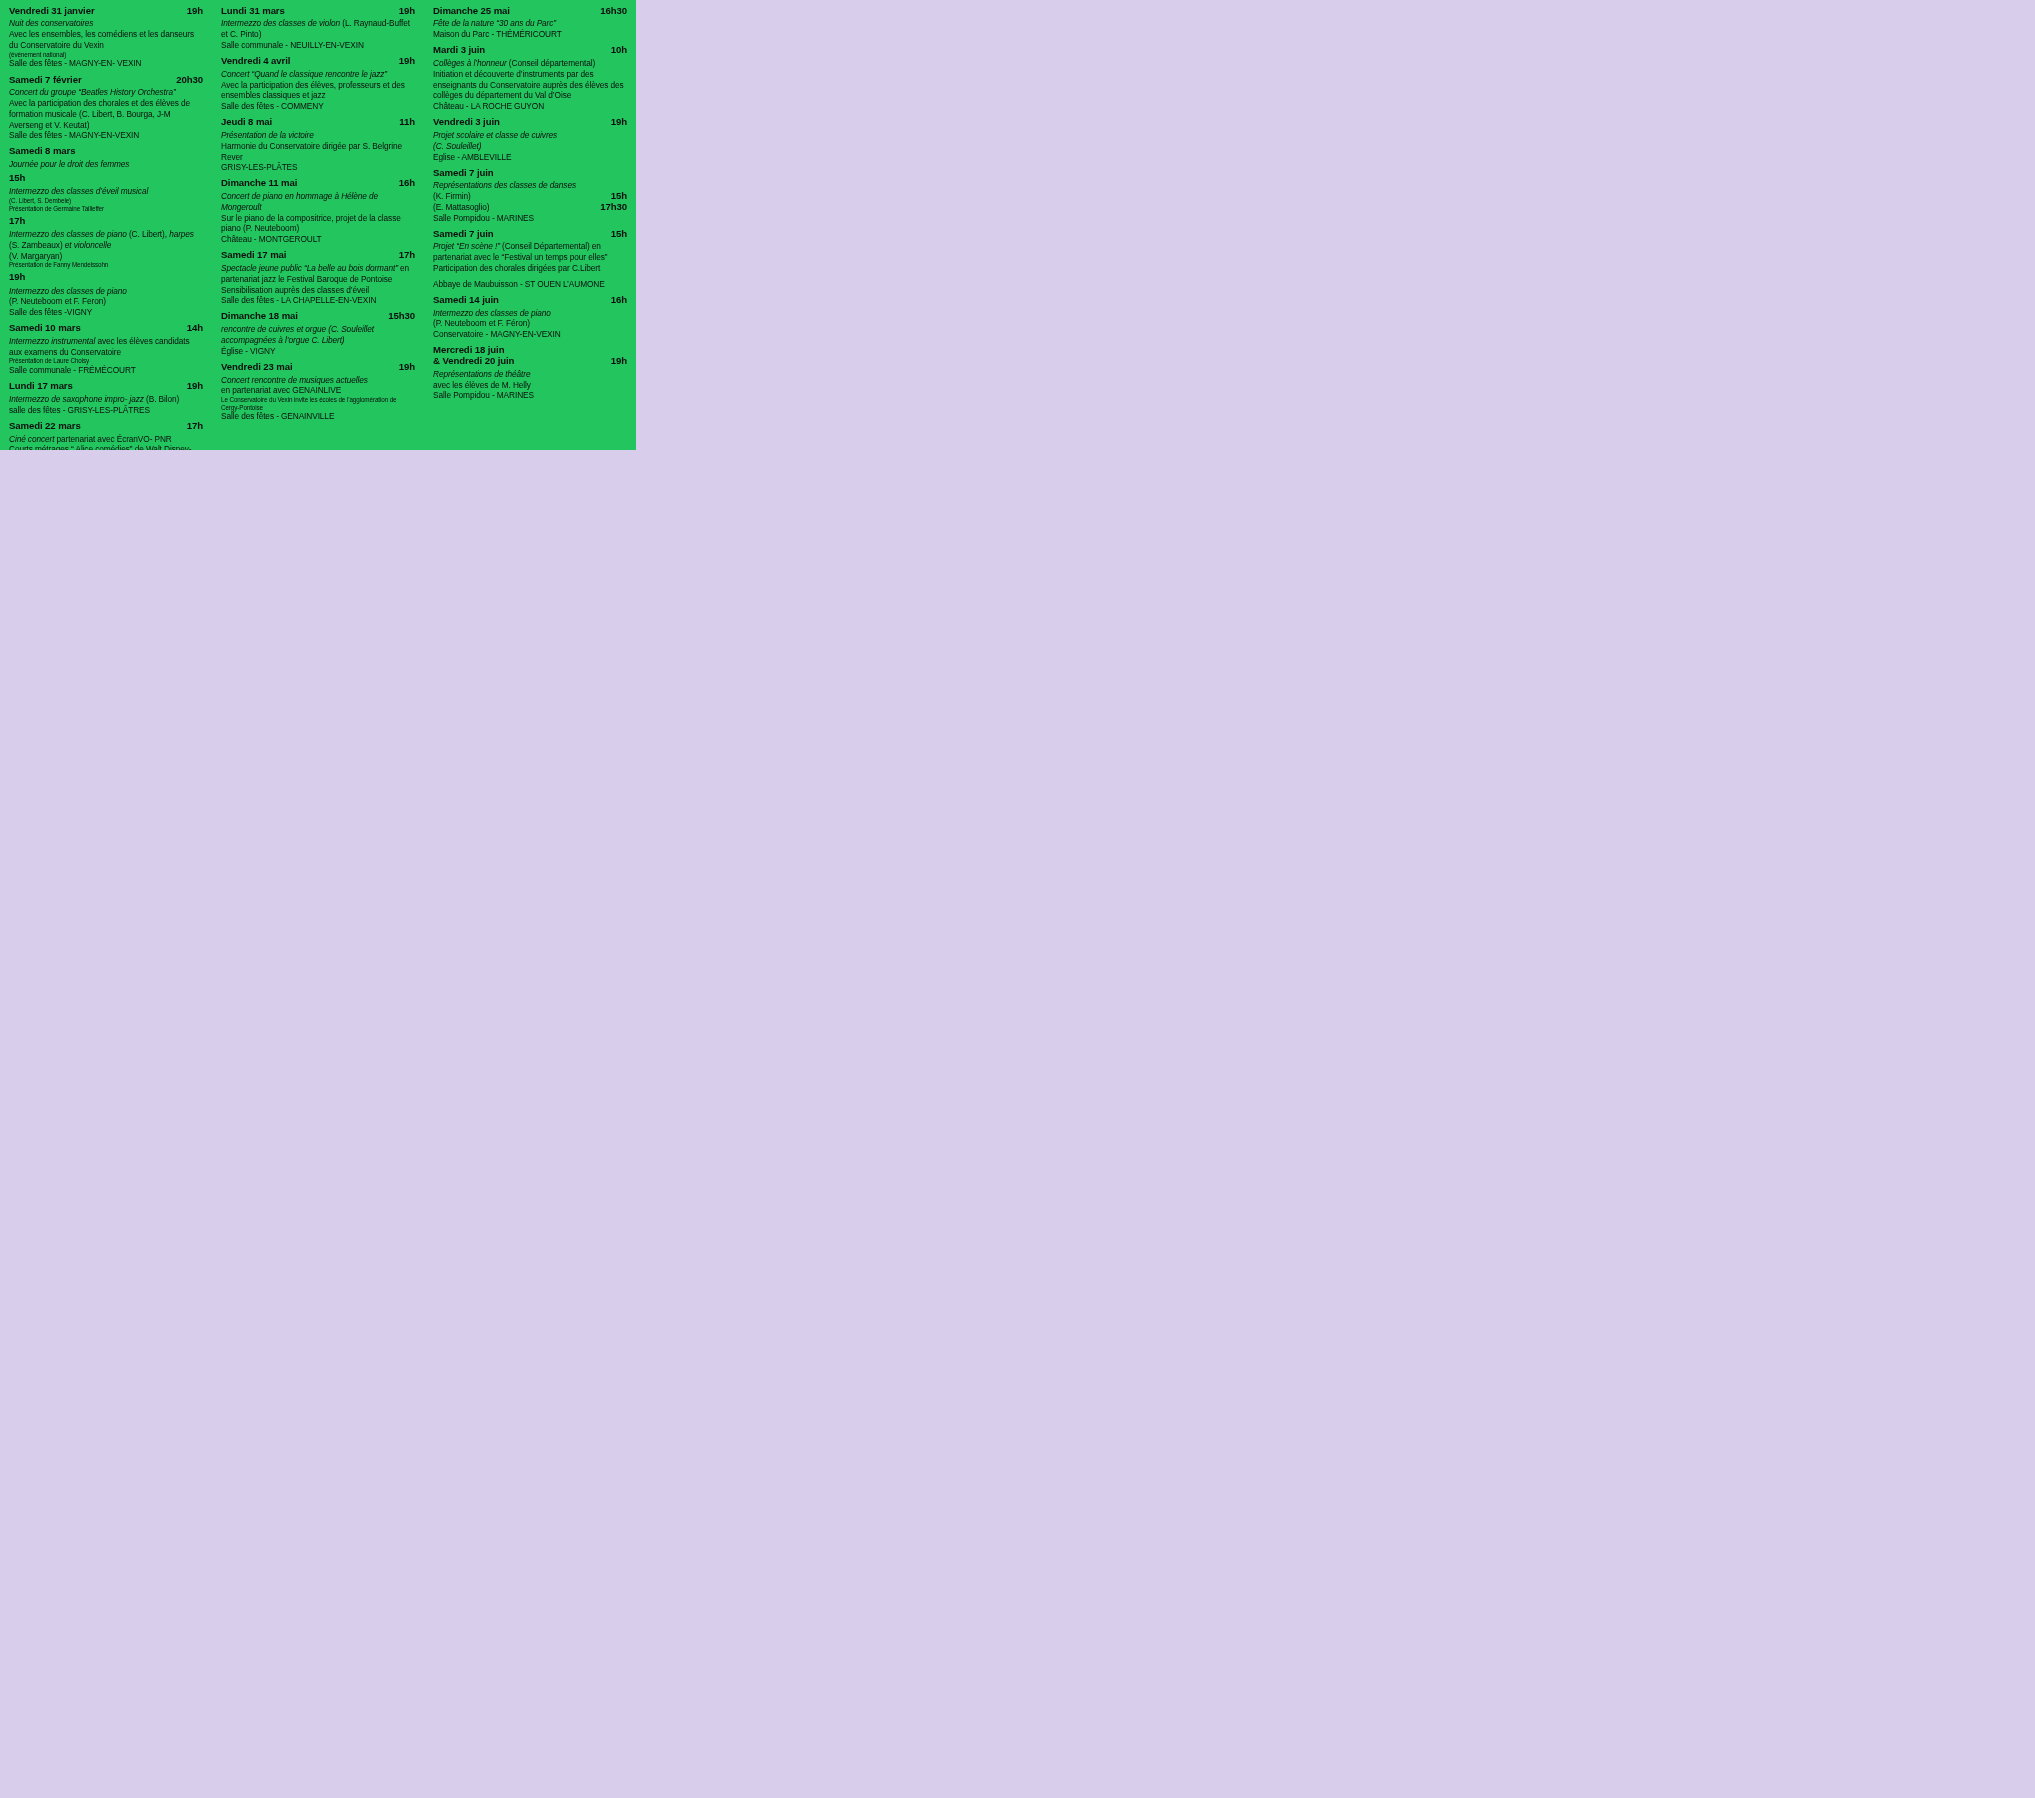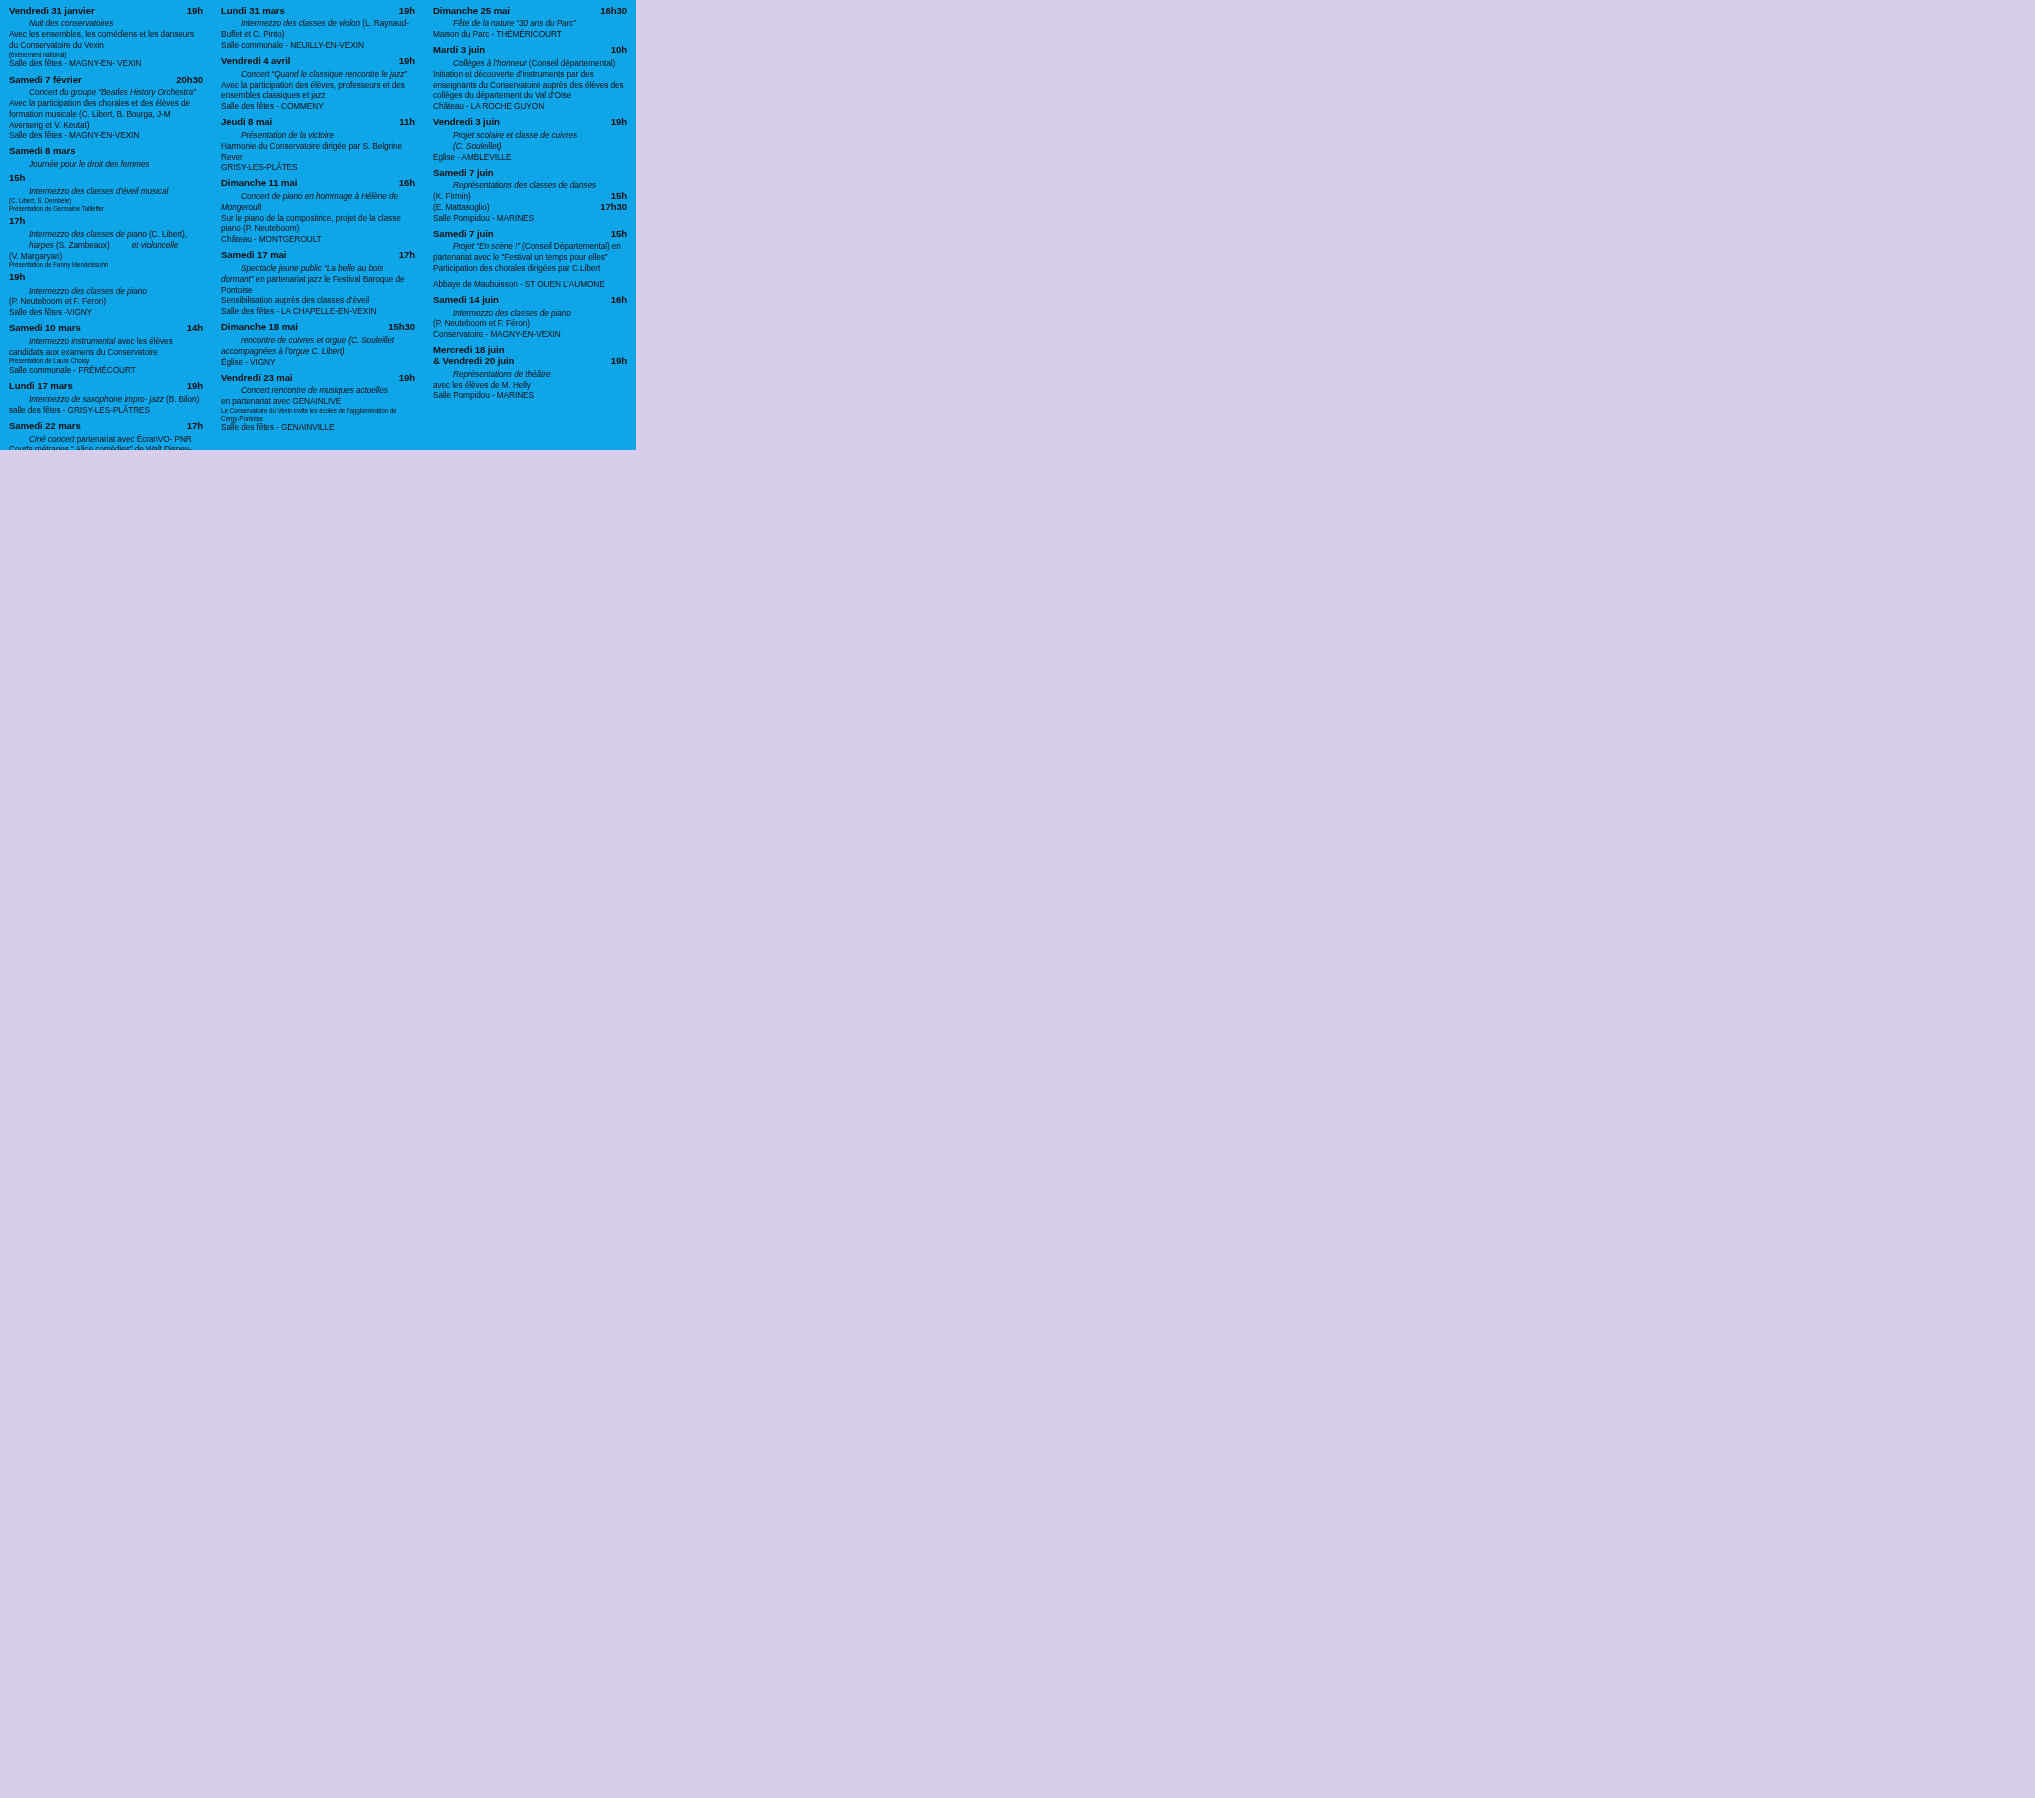--- a/index.html
+++ b/index.html
@@ -32,37 +32,37 @@
     letter-spacing: -0.1px;
     margin-bottom: 2px;
   }
   .event-date { white-space: pre-line; }
   .event-header .event-time { white-space: nowrap; }
   .line {
     font-size: 8.3px;
     line-height: 1.3;
     letter-spacing: -0.1px;
   }
-  .line .i { font-style: italic; margin-left: 20px; }
+  .line .i { font-style: italic; }
   .line .b { font-weight: bold; }
   .line.small { font-size: 6.3px; line-height: 1.22; }
   .line.right { text-align: left; }
   .line.timeonly { font-weight: bold; font-size: 9.6px; margin: 2px 0; }
   .line.split {
     display: flex;
     justify-content: space-between;
     align-items: flex-end;
   }
   .line.split .event-time { font-weight: bold; font-size: 9.6px; line-height: 1.1; }
   .line.gap { margin-top: 5px; }
 </style>
 </head>
 <body>
 
-<div class="page" style="background: #0ea5e9; color: rgb(14, 14, 14);">
+<div class="page" style="background: #22c55e; color: rgb(14, 14, 14);">
   <div class="column">
       <div class="event">
         <div class="event-header">
           <span class="event-date">Vendredi 31 janvier</span>
           <span class="event-time">19h</span>
         </div>
         <div class="line"><span><span class="i">Nuit des conservatoires</span></span></div>
         <div class="line"><span><span>Avec les ensembles, les comédiens et les danseurs du Conservatoire du Vexin</span></span></div>
         <div class="line small"><span><span>(évènement national)</span></span></div>
         <div class="line right"><span><span>Salle des fêtes - MAGNY-EN- VEXIN</span></span></div>

